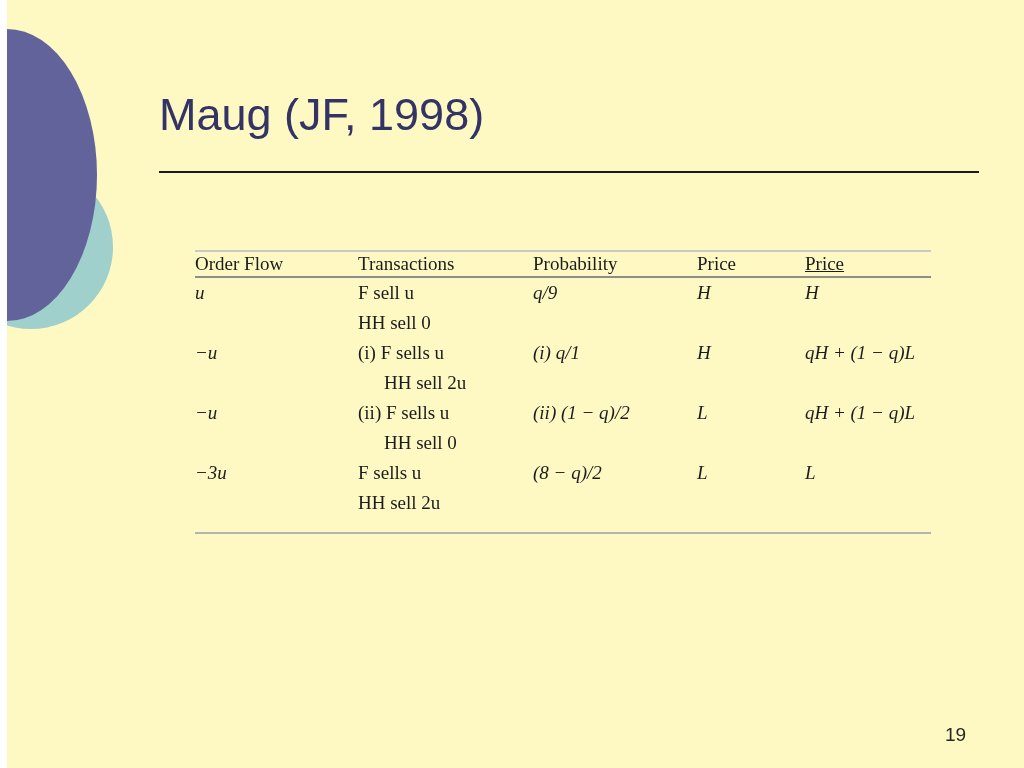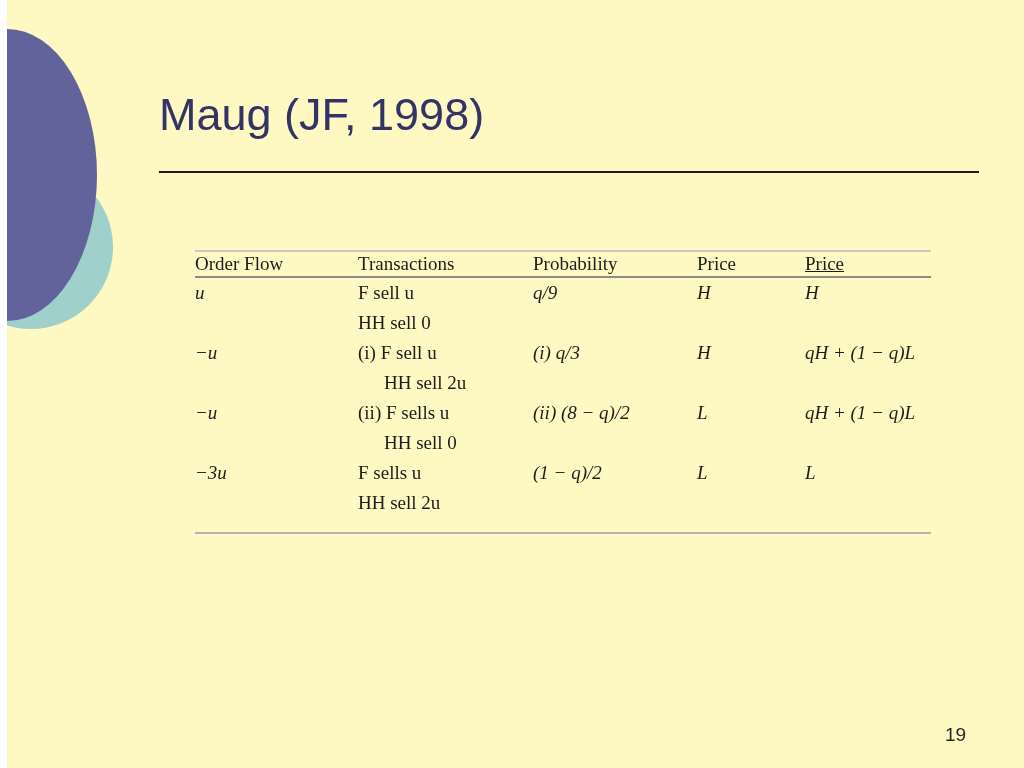--- a/index.html
+++ b/index.html
@@ -218,46 +218,46 @@
             <span class="ln mathit">HH sell 0</span>
           </td>
           <td><i class="mathit">q/9</i></td>
           <td><i class="mathit">H</i></td>
           <td class="c-price"><i class="mathit">H</i></td>
         </tr>
 
         <tr>
           <td class="c-order"><i class="mathit">−u</i></td>
           <td>
-            <span class="ln mathit">(i) F sell u</span>
+            <span class="ln mathit">(i) F sells u</span>
             <span class="ln mathit indent">HH sell 2u</span>
           </td>
-          <td><i class="mathit">(i) q/3</i></td>
+          <td><i class="mathit">(i) q/1</i></td>
           <td><i class="mathit">H</i></td>
           <td class="c-price"><i class="mathit">qH + (1 − q)L</i></td>
         </tr>
 
         <tr>
           <td class="c-order"><i class="mathit">−u</i></td>
           <td>
             <span class="ln mathit">(ii) F sells u</span>
             <span class="ln mathit indent">HH sell 0</span>
           </td>
-          <td><i class="mathit">(ii) (8 − q)/2</i></td>
+          <td><i class="mathit">(ii) (1 − q)/2</i></td>
           <td><i class="mathit">L</i></td>
           <td class="c-price"><i class="mathit">qH + (1 − q)L</i></td>
         </tr>
 
         <tr>
           <td class="c-order"><i class="mathit">−3u</i></td>
           <td>
             <span class="ln mathit">F sells u</span>
             <span class="ln mathit">HH sell 2u</span>
           </td>
-          <td><i class="mathit">(1 − q)/2</i></td>
+          <td><i class="mathit">(8 − q)/2</i></td>
           <td><i class="mathit">L</i></td>
           <td class="c-price"><i class="mathit">L</i></td>
         </tr>
 
       </tbody>
     </table>
 
     <div class="rule-bottom" style="margin-top:14px;"></div>
   </div>
 

